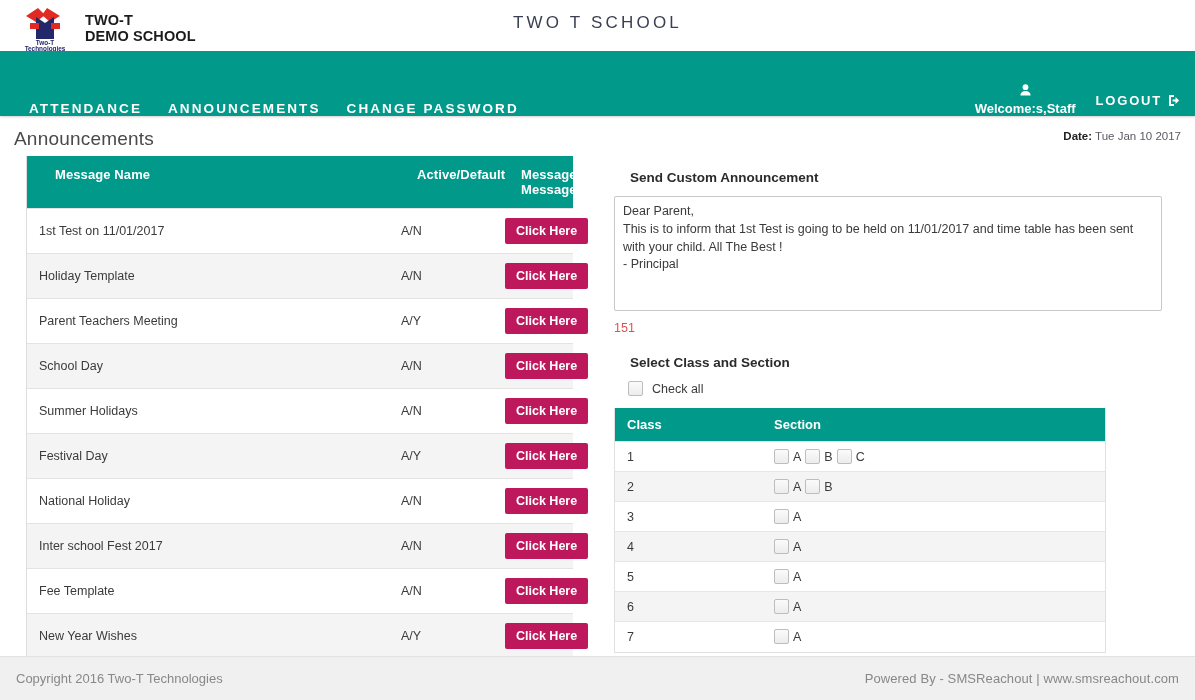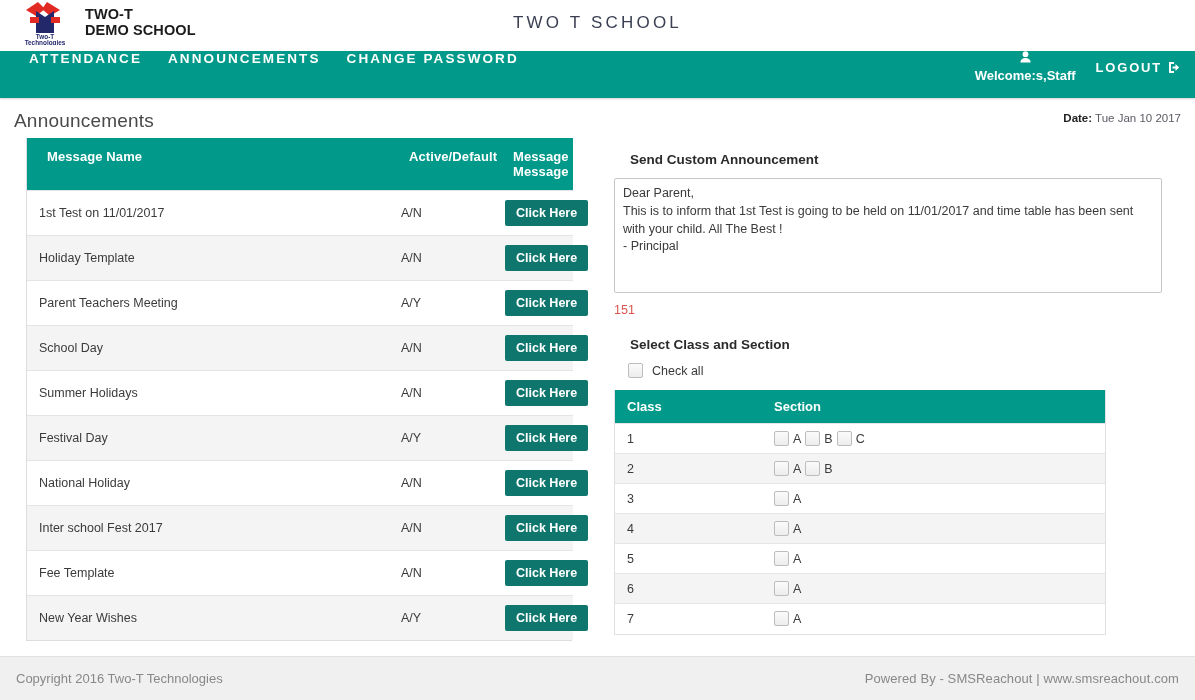--- a/index.html
+++ b/index.html
@@ -10,21 +10,21 @@
     background: #ffffff;
     overflow: hidden;
   }
 
   
   .topbar {
     position: relative;
     height: 51px;
     background: #ffffff;
     display: flex;
-    align-items: flex-start;
+    align-items: flex-end;
   }
   .brand {
     display: flex;
     align-items: center;
     padding-left: 14px;
     gap: 9px;
   }
   .logo-mark {
     position: relative;
     width: 62px;
@@ -44,24 +44,24 @@
     top: 13px;
     text-align: center;
     font-size: 17px;
     letter-spacing: 3.2px;
     color: #3a3f52;
     font-family: "Liberation Sans", sans-serif;
   }
 
   
   .navbar {
-    height: 47px;
+    height: 65px;
     background: #00998a;
     display: flex;
-    align-items: flex-start;
+    align-items: flex-end;
     justify-content: space-between;
     padding: 0 14px 0 16px;
     box-shadow: 0 1px 2px rgba(0,0,0,0.18);
   }
   .nav-left { display: flex; align-items: center; }
   .nav-item {
     color: #ffffff;
     font-size: 13.5px;
     font-weight: bold;
     letter-spacing: 2.1px;
@@ -139,40 +139,40 @@
     border-top: none;
     background: #fff;
   }
   table.tmpl { width: 100%; border-collapse: collapse; table-layout: fixed; }
   table.tmpl thead th {
     background: #00998a;
     color: #ffffff;
     font-size: 13px;
     font-weight: bold;
     text-align: left;
-    padding: 11px 20px;
+    padding: 11px 28px;
     vertical-align: top;
     letter-spacing: 0.1px;
   }
   th.c-name { width: 362px; }
   th.c-ad { width: 104px; }
   th.c-sel { width: 80px; }
   table.tmpl tbody td {
     font-size: 12.5px;
     color: #3b3b3b;
     padding: 9px 12px;
     border-top: 1px solid #e4e4e4;
     vertical-align: middle;
   }
   table.tmpl tbody tr:nth-child(odd) { background: #ffffff; }
   table.tmpl tbody tr:nth-child(even) { background: #f4f4f4; }
   td.c-sel { padding: 6px 12px 6px 0; }
   .btn-click {
     display: inline-block;
-    background: #0f766e;
+    background: #be185d;
     color: #ffffff;
     border: none;
     font-family: "Liberation Sans", sans-serif;
     font-size: 12.5px;
     font-weight: bold;
     padding: 6px 11px;
     border-radius: 2px;
     cursor: pointer;
     white-space: nowrap;
   }

